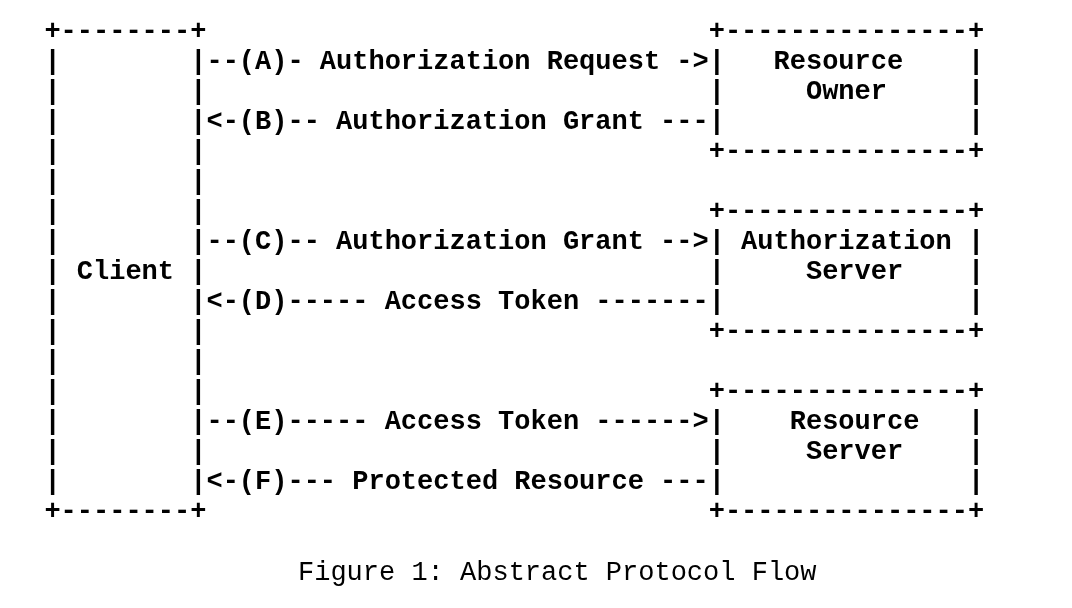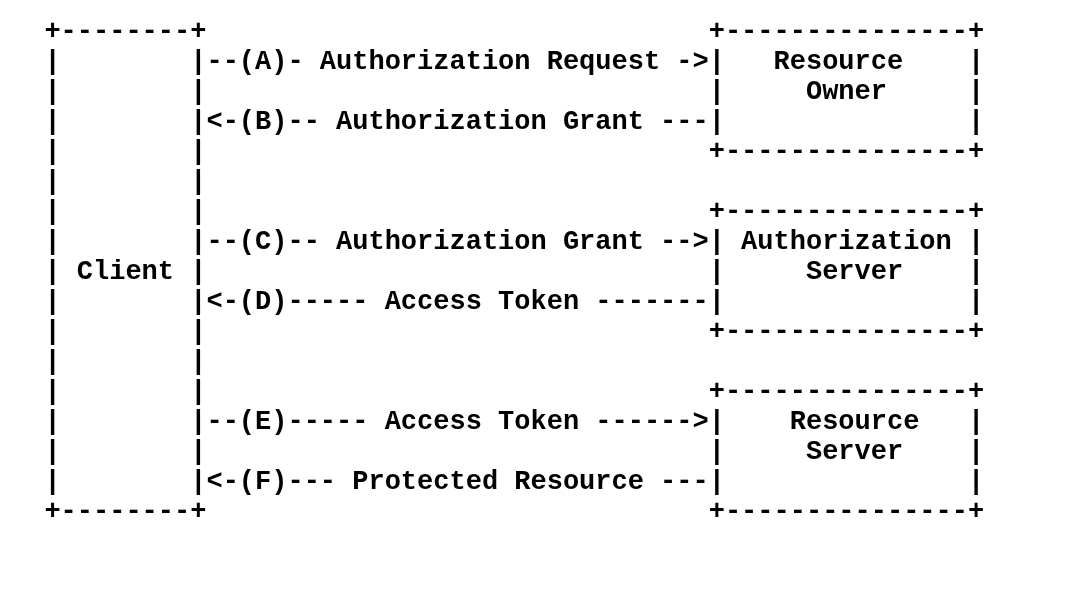--- a/index.html
+++ b/index.html
@@ -55,13 +55,14 @@
   |        |--(C)-- Authorization Grant --&gt;| Authorization |
   | Client |                               |     Server    |
   |        |&lt;-(D)----- Access Token -------|               |
   |        |                               +---------------+
   |        |
   |        |                               +---------------+
   |        |--(E)----- Access Token ------&gt;|    Resource   |
   |        |                               |     Server    |
   |        |&lt;-(F)--- Protected Resource ---|               |
   +--------+                               +---------------+</pre>
+  <div class="figure-caption">Figure 1: Abstract Protocol Flow</div>
 </div>
 
 </body></html>

